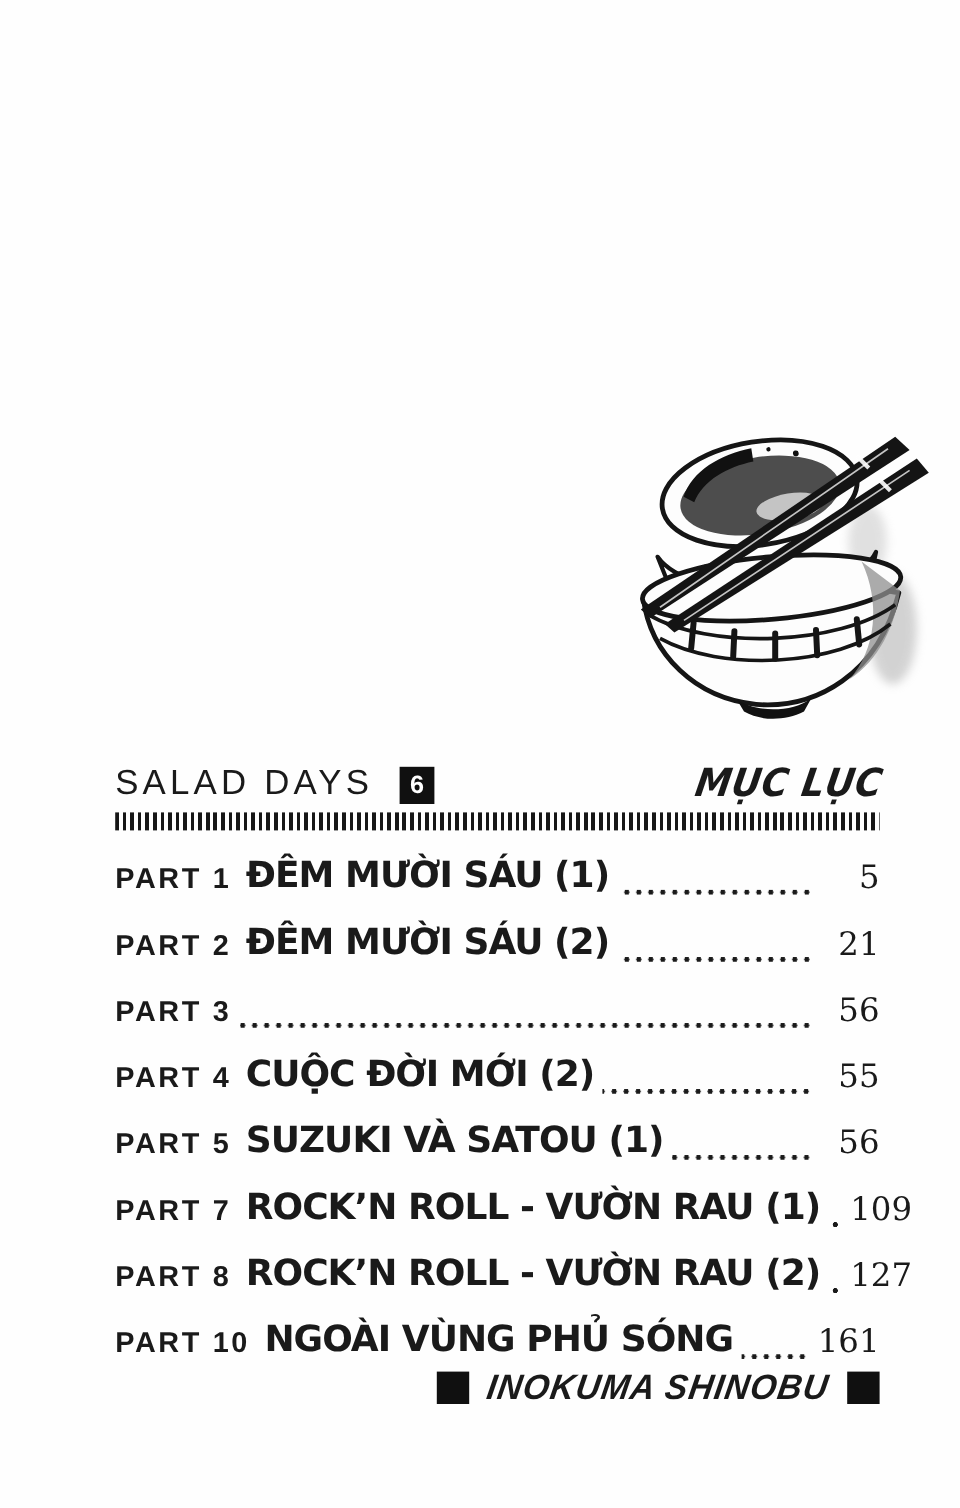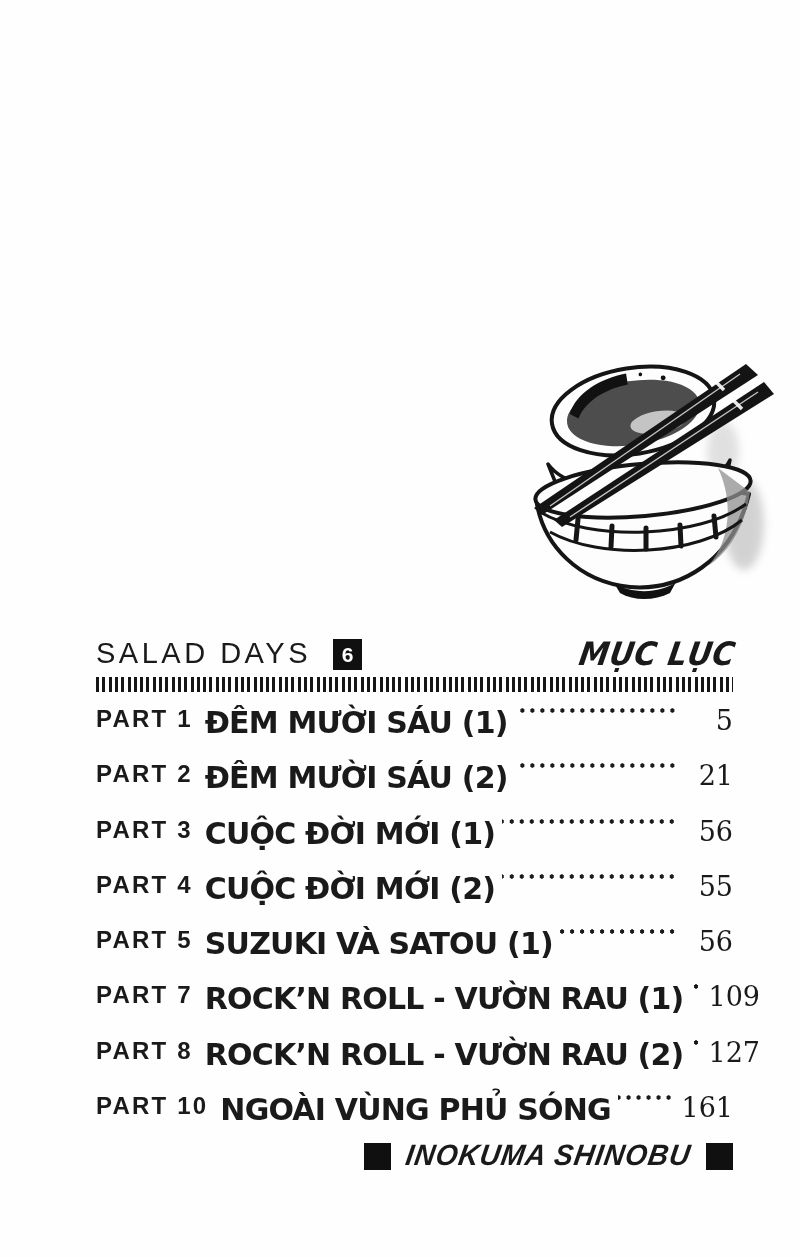--- a/index.html
+++ b/index.html
@@ -29,21 +29,21 @@
     font-family:"DejaVu Sans",sans-serif;
     font-size:30px;font-weight:700;font-style:italic;
     transform:skewX(-9deg) scaleY(1.08);transform-origin:right bottom;
     letter-spacing:0.5px;white-space:nowrap;line-height:1;
   }
   .divider{
     margin-top:7px;height:15px;
     background:repeating-linear-gradient(90deg,#161616 0px,#161616 3px,transparent 3px,transparent 6.3px);
   }
   .toc{margin-top:11px;}
-  .toc-row{display:flex;align-items:flex-start;height:42.3px;margin-top:13px;}
+  .toc-row{display:flex;align-items:flex-end;height:42.3px;margin-top:13px;}
   .part{
     font-family:"Liberation Sans","DejaVu Sans",sans-serif;
     font-weight:700;font-size:24px;letter-spacing:2.2px;white-space:nowrap;
   }
   .title{
     font-family:"DejaVu Sans",sans-serif;
     font-weight:700;font-size:30px;letter-spacing:-0.8px;
     margin-left:12px;white-space:nowrap;
   }
   .leader{
@@ -140,21 +140,20 @@
       <span class="pagenum">5</span>
     </div>
   <div class="toc-row">
       <span class="part">PART 2</span>
       <span class="title">ĐÊM MƯỜI SÁU (2)</span>
       <span class="leader"></span>
       <span class="pagenum">21</span>
     </div>
       <div class="toc-row">
       <span class="part">PART 3</span>
-      <span class="title">CUỘC ĐỜI MỚI (1)</span>
       <span class="leader"></span>
       <span class="pagenum">56</span>
     </div>
       <div class="toc-row">
       <span class="part">PART 4</span>
       <span class="title">CUỘC ĐỜI MỚI (2)</span>
       <span class="leader"></span>
       <span class="pagenum">55</span>
     </div>
       <div class="toc-row">

